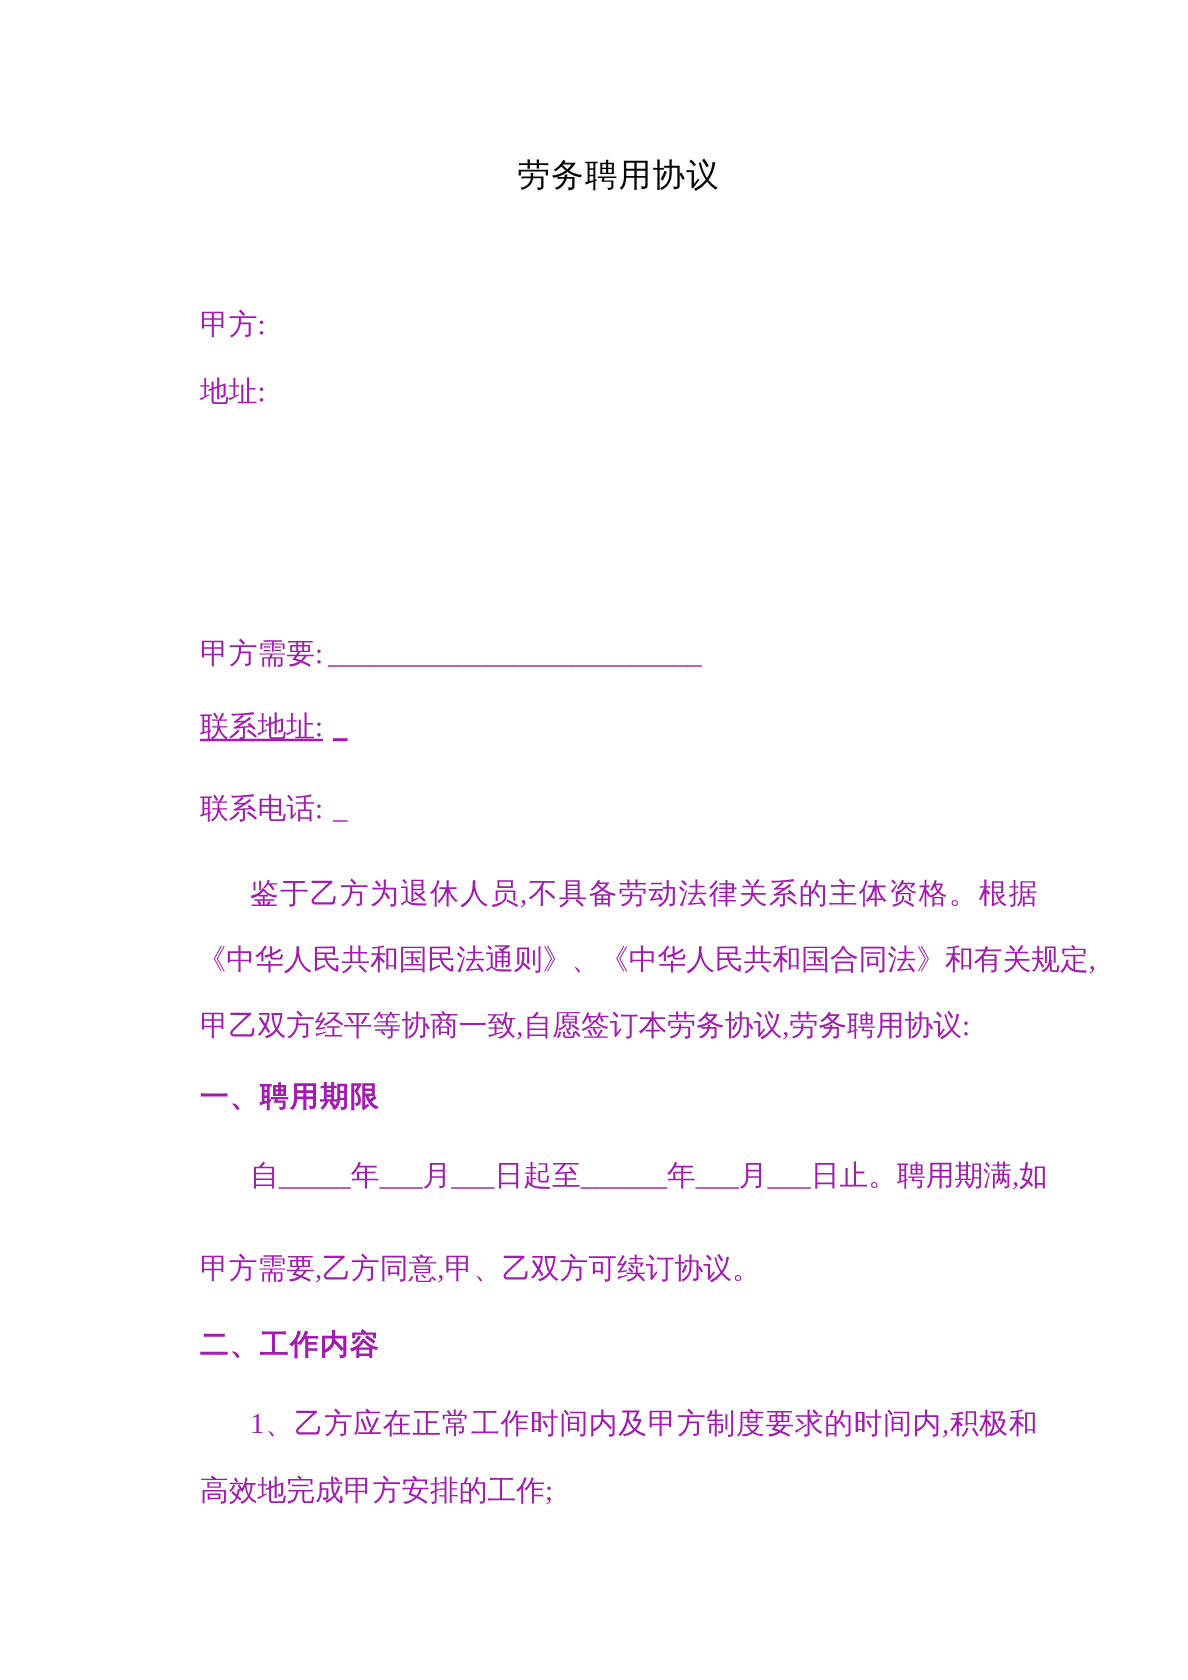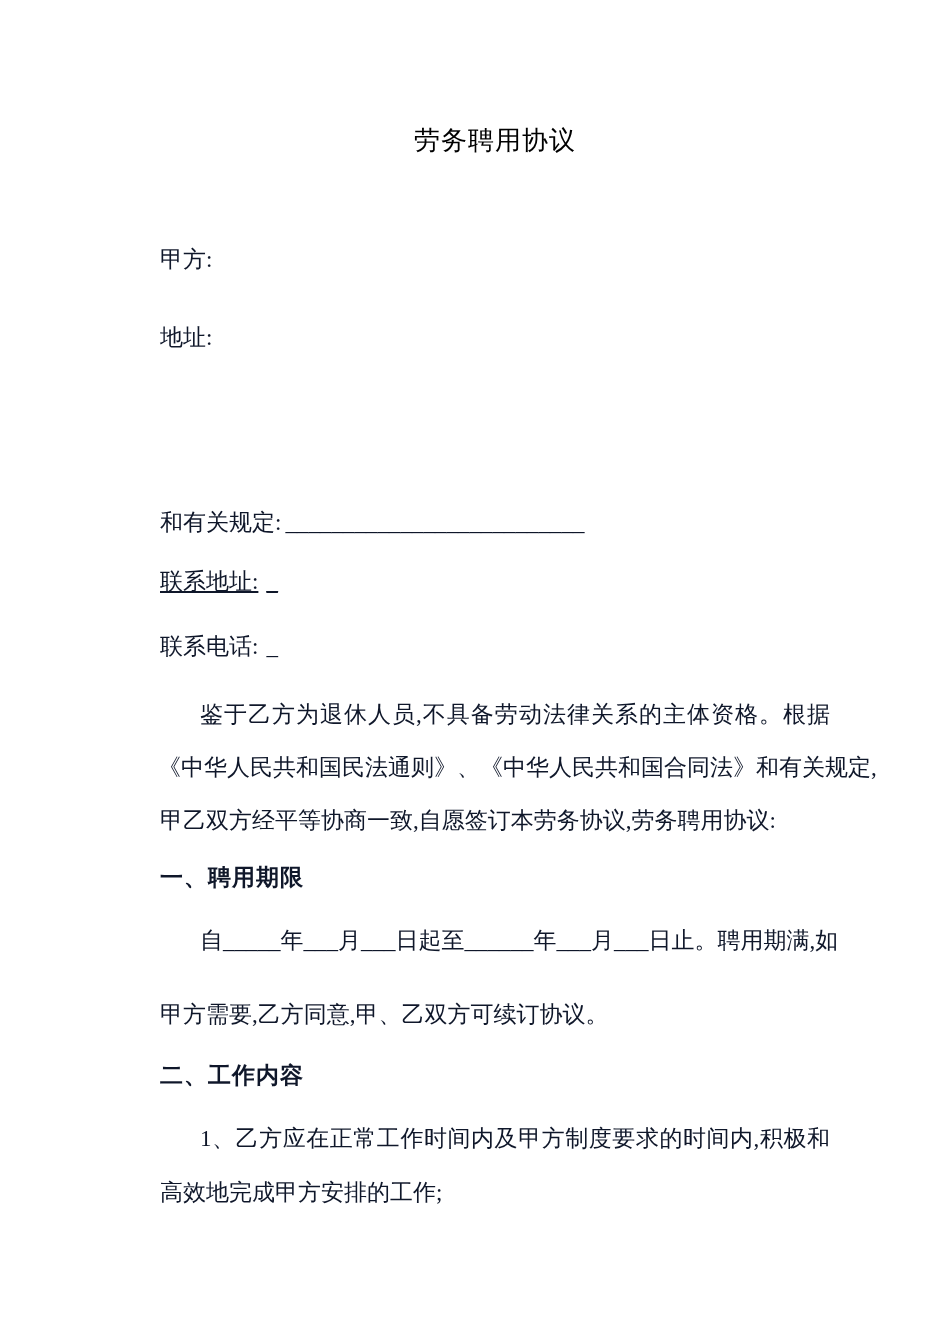--- a/index.html
+++ b/index.html
@@ -15,21 +15,21 @@
     font-family: "Liberation Serif", "DejaVu Serif", serif;
     color: #000000;
     overflow: hidden;
     margin-left: 15px;
   }
   .line {
     position: absolute;
     font-size: 23px;
     line-height: 1.25;
     white-space: nowrap;
-    color: #0f172a;
+    color: #a21caf;
   }
   .doc-title {
     position: absolute;
     left: 145px;
     width: 670px;
     top: 123px;
     text-align: center;
     font-size: 26px;
     letter-spacing: 1px;
     white-space: nowrap;
@@ -56,27 +56,27 @@
 <body>
 
 <div class="page">
 
   <div class="doc-title">劳务聘用协议</div>
 
   <div class="line" style="left:145px; top:246px;">
     <span>甲方:</span>
   </div>
 
-  <div class="line" style="left:145px; top:324px;">
+  <div class="line" style="left:145px; top:300px;">
     <span>地址:</span>
   </div>
 
 
   <div class="line" style="left:145px; top:509px;">
-    <span>和有关规定:</span><span class="blank blank-gap-sm">__________________________</span>
+    <span>甲方需要:</span><span class="blank blank-gap-sm">__________________________</span>
   </div>
 
   <div class="line" style="left:145px; top:568px;text-decoration:underline;">
     <span>联系地址:</span><span class="blank blank-gap-md">_</span>
   </div>
 
   <div class="line" style="left:145px; top:633px;">
     <span>联系电话:</span><span class="blank blank-gap-md">_</span>
   </div>
 

